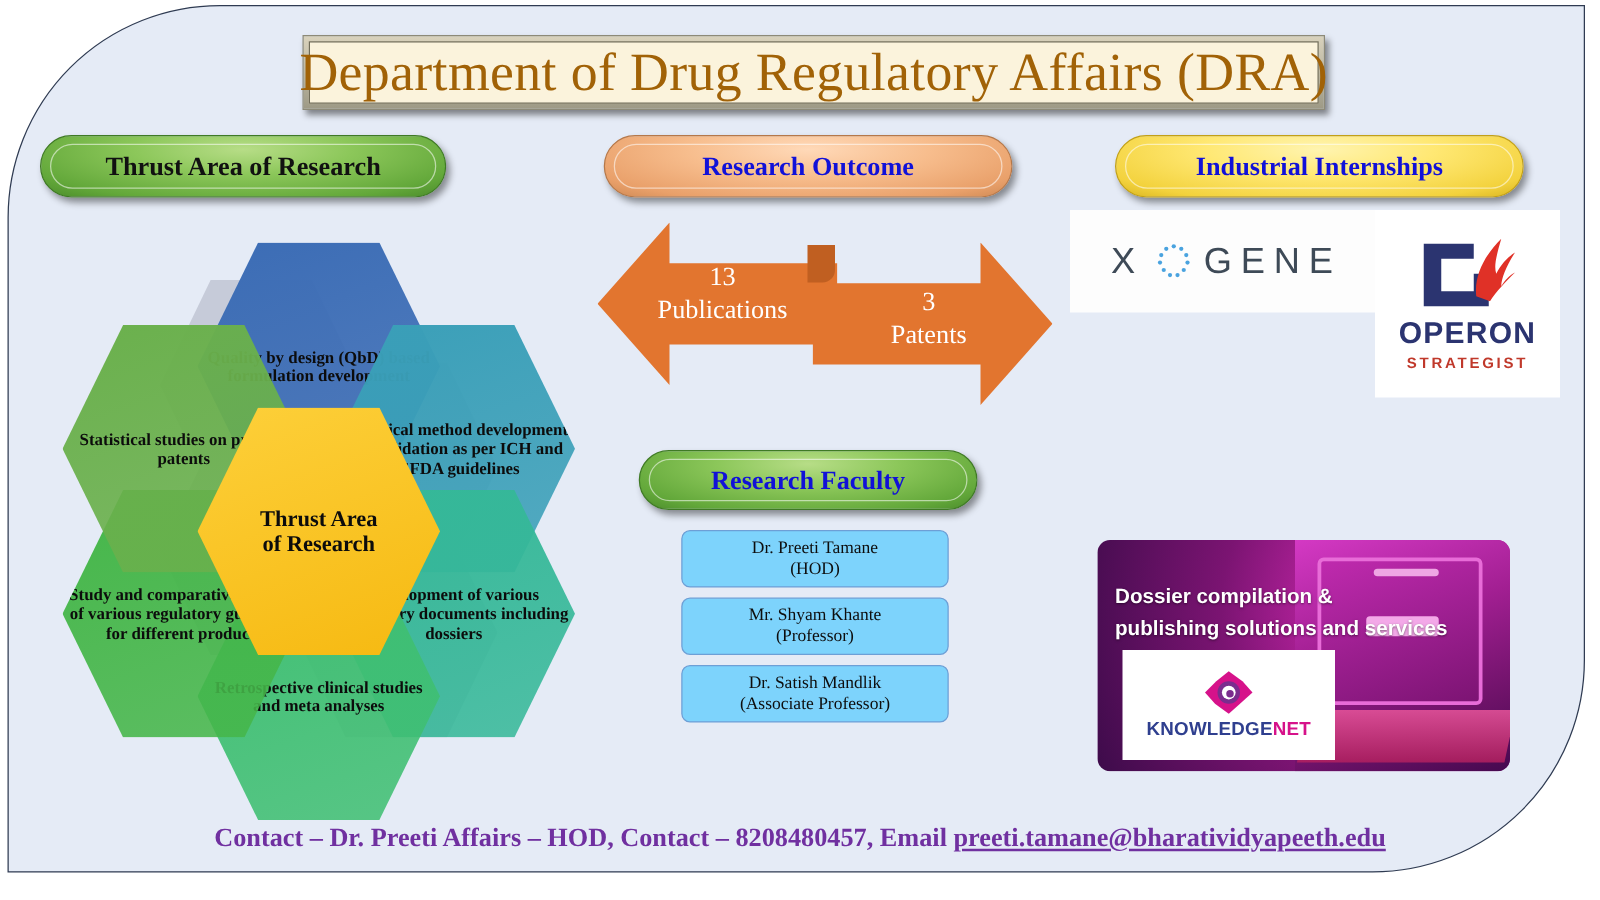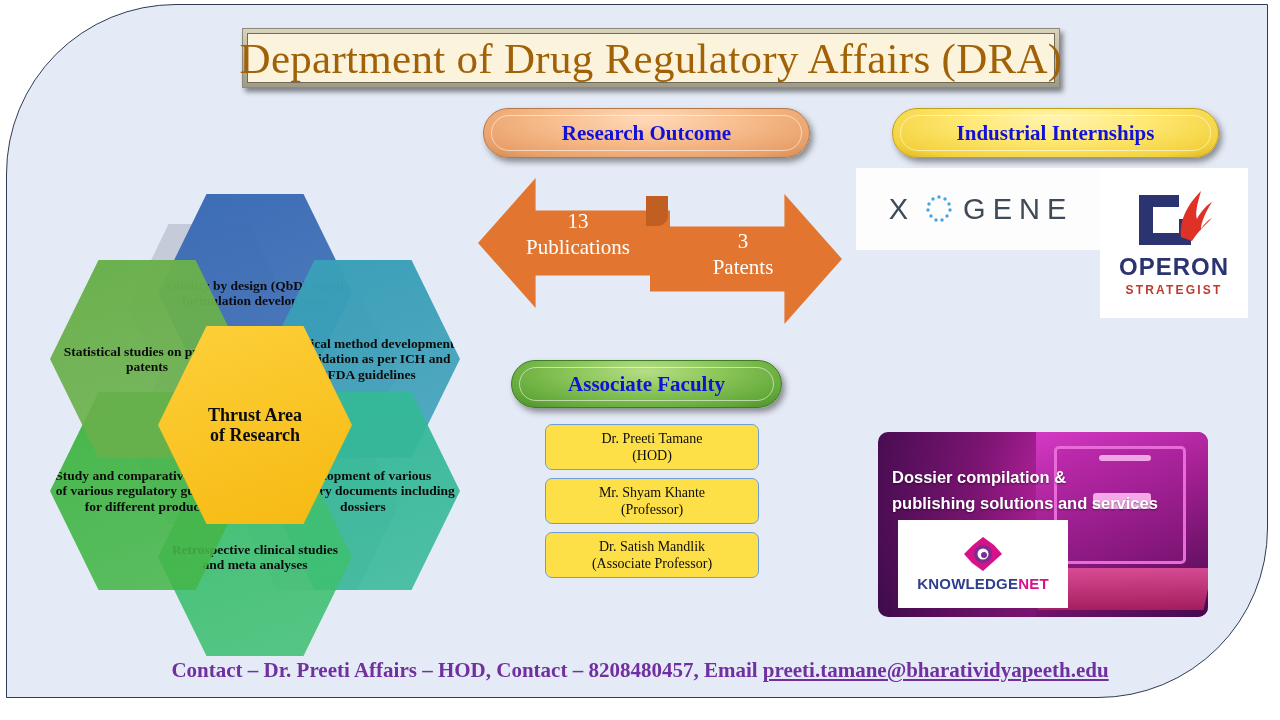--- a/index.html
+++ b/index.html
@@ -131,21 +131,21 @@
     position:absolute;left:252px;top:0px;width:148px;height:150px;background:#ffffff;
     display:flex;flex-direction:column;align-items:center;justify-content:center;gap:2px;
   }
   .op-mark{position:relative;width:78px;height:62px;}
   .op-word{font-family:"Liberation Sans",sans-serif;font-weight:bold;font-size:24px;color:#2b3470;letter-spacing:1px;}
   .op-sub{font-family:"Liberation Sans",sans-serif;font-weight:bold;font-size:12px;color:#c0392b;letter-spacing:2.2px;}
 
   
   .faculty{position:absolute;left:545px;top:424px;width:212px;height:162px;}
   .fac-card{
-    position:absolute;left:0;width:212px;height:44px;background:#fde047;
+    position:absolute;left:0;width:212px;height:44px;background:#7dd3fc;
     border:1.4px solid #6d9fd6;border-radius:7px;
     display:flex;flex-direction:column;align-items:center;justify-content:center;
     color:#0d0d0d;font-size:14px;line-height:1.25;text-align:center;
   }
 
   
   .facil{
     position:absolute;left:878px;top:432px;width:330px;height:185px;
     border-radius:10px;overflow:hidden;
     background:
@@ -188,34 +188,38 @@
 <div class="slide">
   <div class="panel"></div>
 
   <div class="title-wrap">
     <div class="title-outer"></div>
     <div class="title-inner">
       <div class="title-text">Department of Drug Regulatory Affairs (DRA)</div>
     </div>
   </div>
 
+  <div class="pill pill-green" id="pill-thrust">
+    <div class="pill-in"></div>
+    <span class="lbl t-black">Thrust Area of Research</span>
+  </div>
 
   <div class="pill pill-peach" id="pill-outcome">
     <div class="pill-in"></div>
     <span class="lbl t-blue">Research Outcome</span>
   </div>
 
   <div class="pill pill-yellow" id="pill-intern">
     <div class="pill-in"></div>
     <span class="lbl t-blue">Industrial Internships</span>
   </div>
 
   <div class="pill pill-green" id="pill-faculty">
     <div class="pill-in"></div>
-    <span class="lbl t-blue">Associate Faculty</span>
+    <span class="lbl t-blue">Research Faculty</span>
   </div>
 
 
   <div class="hexwrap">
 
     <div class="hexshadow" style="left:108px;top:64px;width:162px;height:168px;"></div>
     <div class="hexshadow" style="left:108px;top:196px;width:162px;height:168px;"></div>
     <div class="hexshadow" style="left:216px;top:130px;width:162px;height:168px;"></div>
     <div class="hexshadow" style="left:216px;top:262px;width:162px;height:168px;"></div>
 

